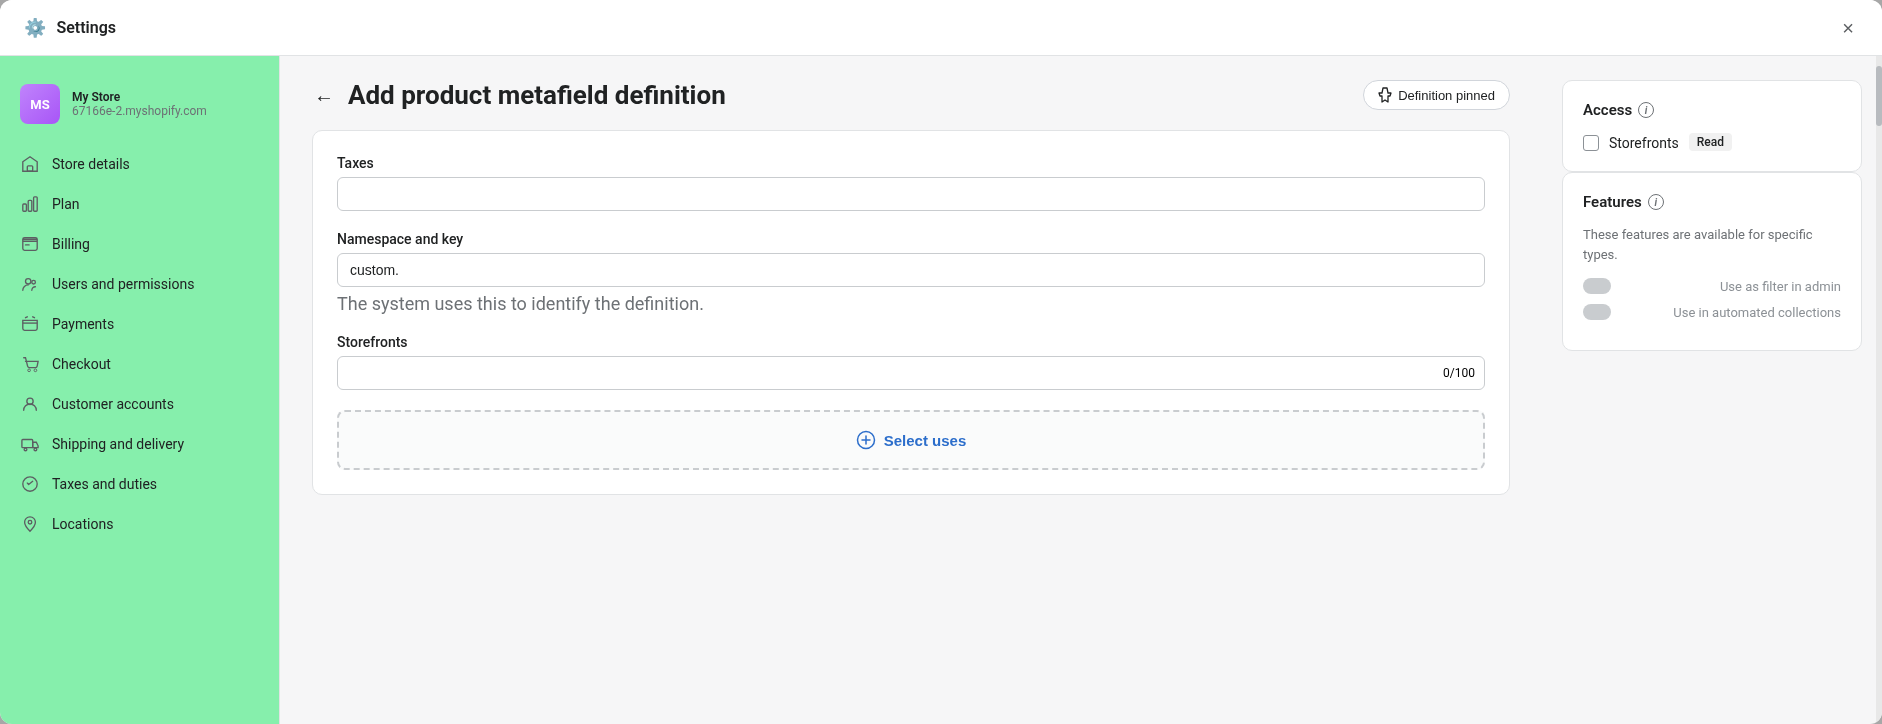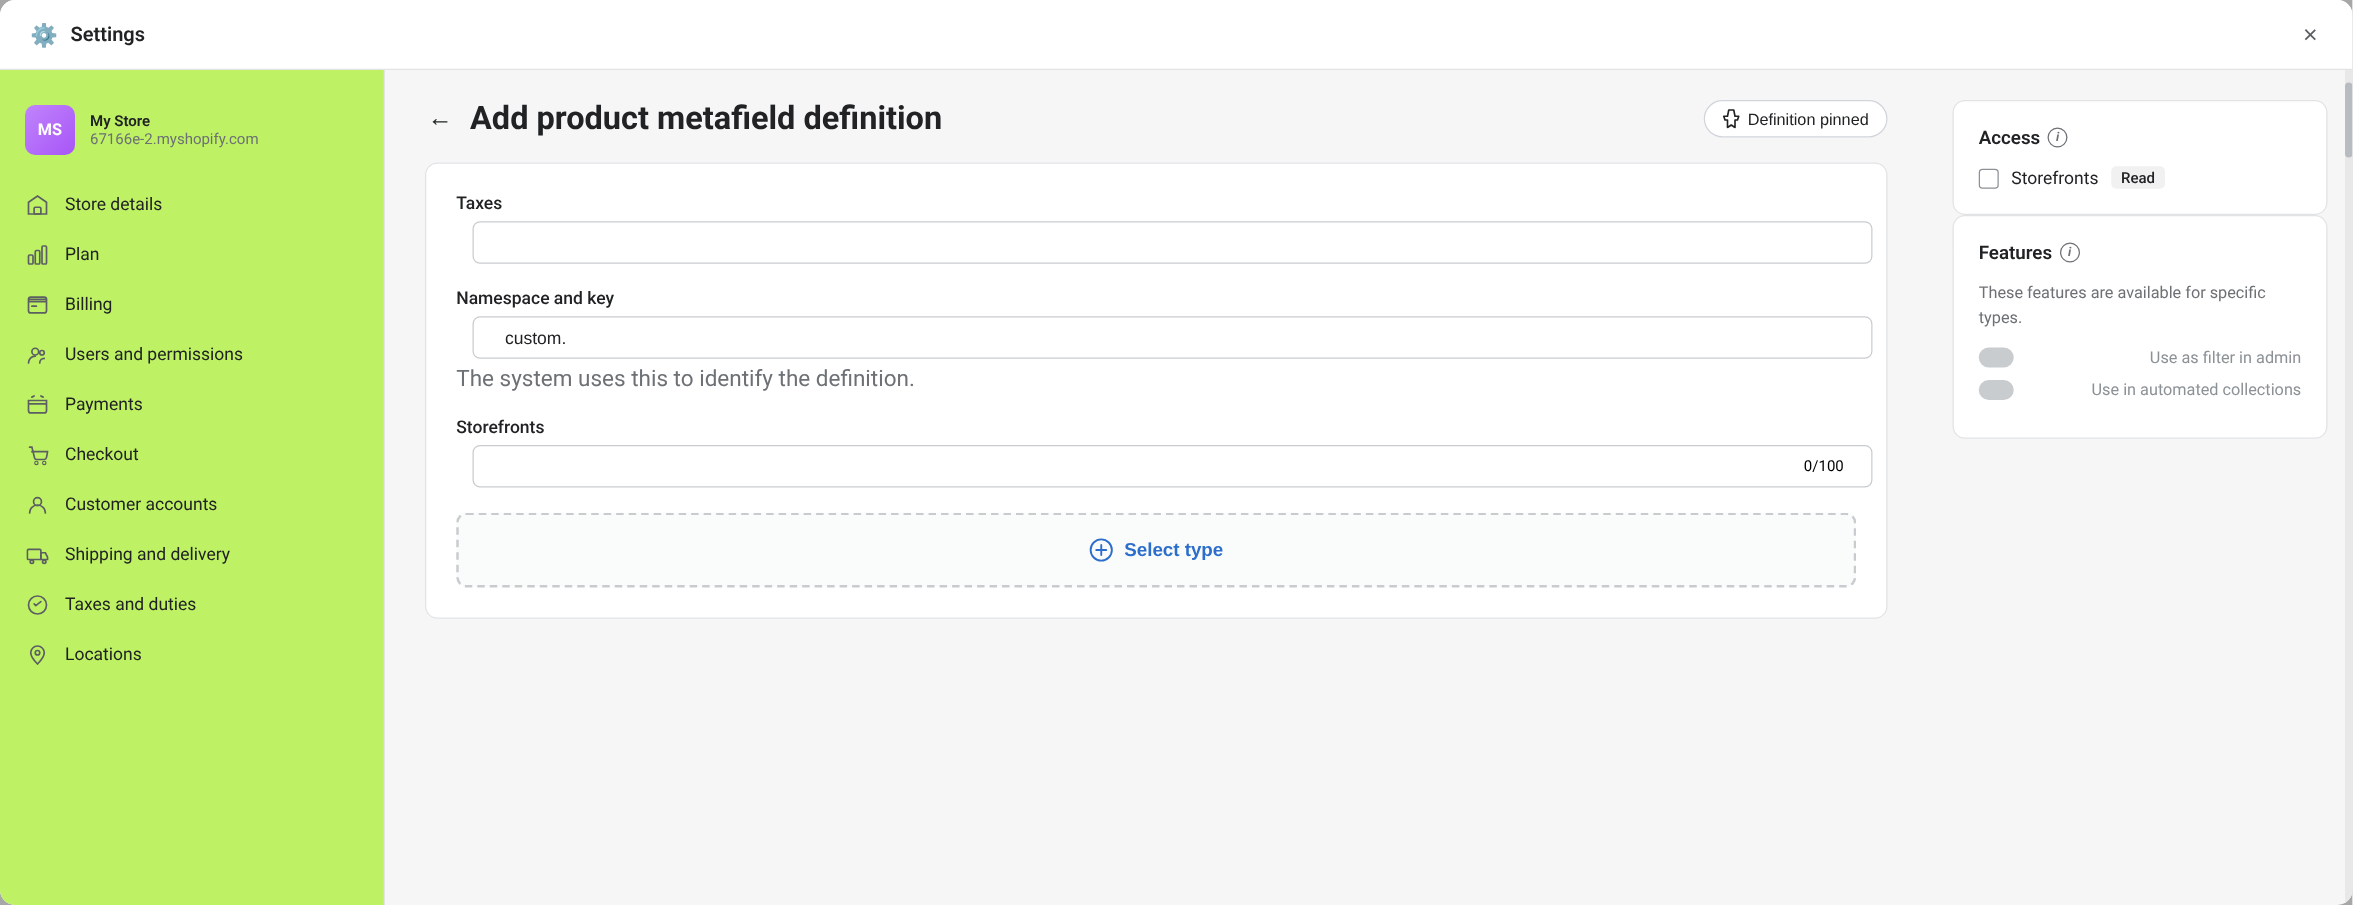--- a/index.html
+++ b/index.html
@@ -65,22 +65,22 @@
     }
 
     .modal-body {
       display: flex;
       flex: 1;
       overflow: hidden;
     }
 
     
     .sidebar {
-      width: 308px;
-      background: #bef264;
+      width: 280px;
+      background: #86efac;
       border-right: 1px solid #e1e3e5;
       padding: 16px 0;
       overflow-y: auto;
       flex-shrink: 0;
     }
 
     .store-info {
       display: flex;
       align-items: center;
       gap: 12px;
@@ -204,26 +204,25 @@
     .field-label {
       font-size: 14px;
       font-weight: 500;
       color: #202223;
     }
 
     .field-input {
       width: 100%;
       border: 1px solid #c9cccf;
       border-radius: 6px;
-      padding: 8px 25px;
+      padding: 8px 12px;
       font-size: 14px;
       color: #202223;
       outline: none;
       background: #fff;
-      margin-left: 13px;
     }
 
     .field-hint {
       font-size: 18px;
       color: #6d7175;
     }
 
     .description-wrapper {
       position: relative;
     }
@@ -541,21 +540,21 @@
               <input class="field-input" type="text" style="padding-right: 60px;">
               <span class="char-count">0/100</span>
             </div>
           </div>
 
           <button class="select-type-btn">
             <svg width="20" height="20" viewBox="0 0 20 20" fill="none">
               <circle cx="10" cy="10" r="8.5" stroke="#2c6ecb" stroke-width="1.5"></circle>
               <path d="M10 6v8M6 10h8" stroke="#2c6ecb" stroke-width="1.5" stroke-linecap="round"></path>
             </svg>
-            <span>Select type</span>
+            <span>Select uses</span>
           </button>
 
         </div>
       </div>
 
       <div class="right-panel">
 
         <div class="panel-card">
           <div class="panel-card-title">
             <span>Access</span>

